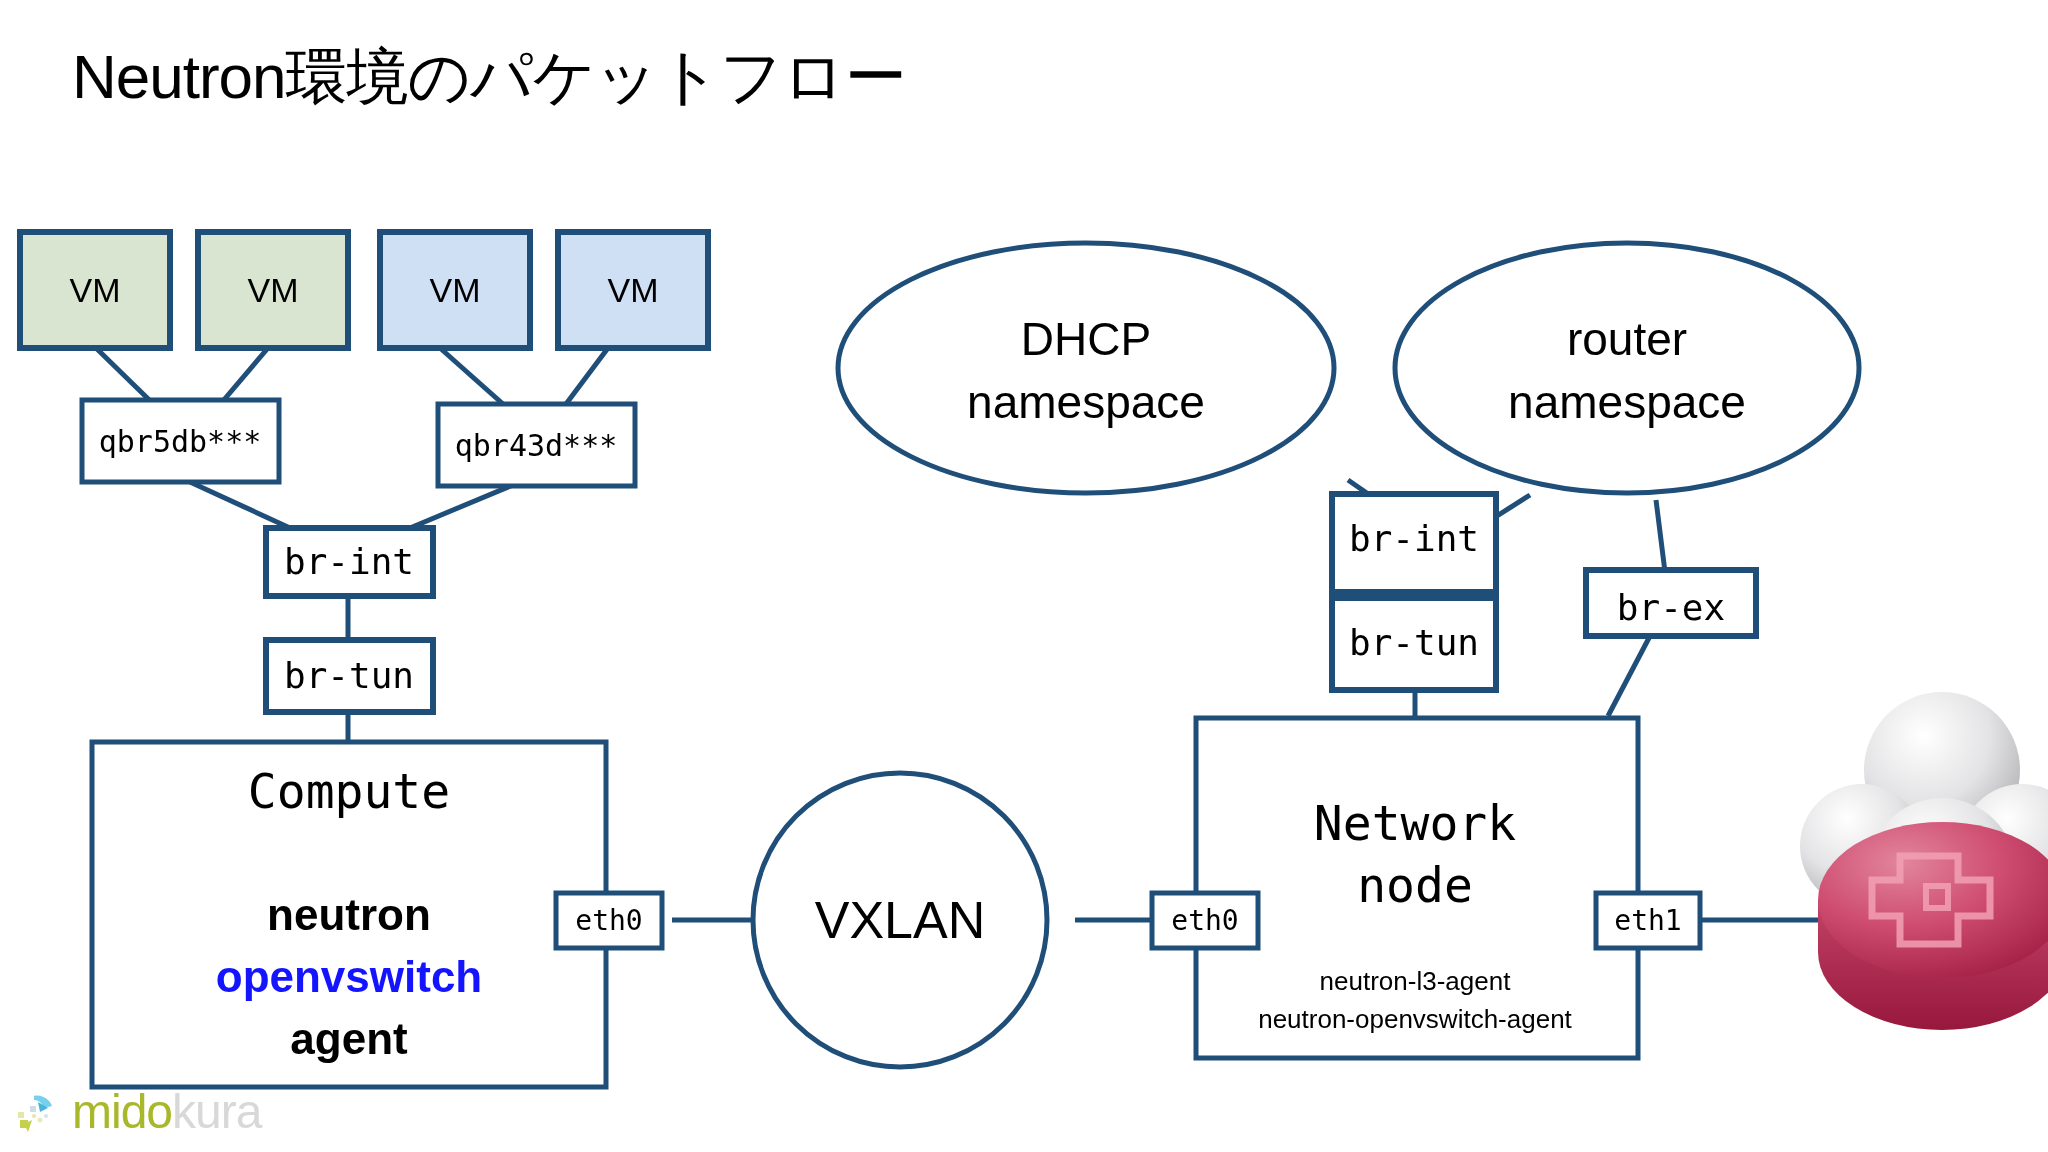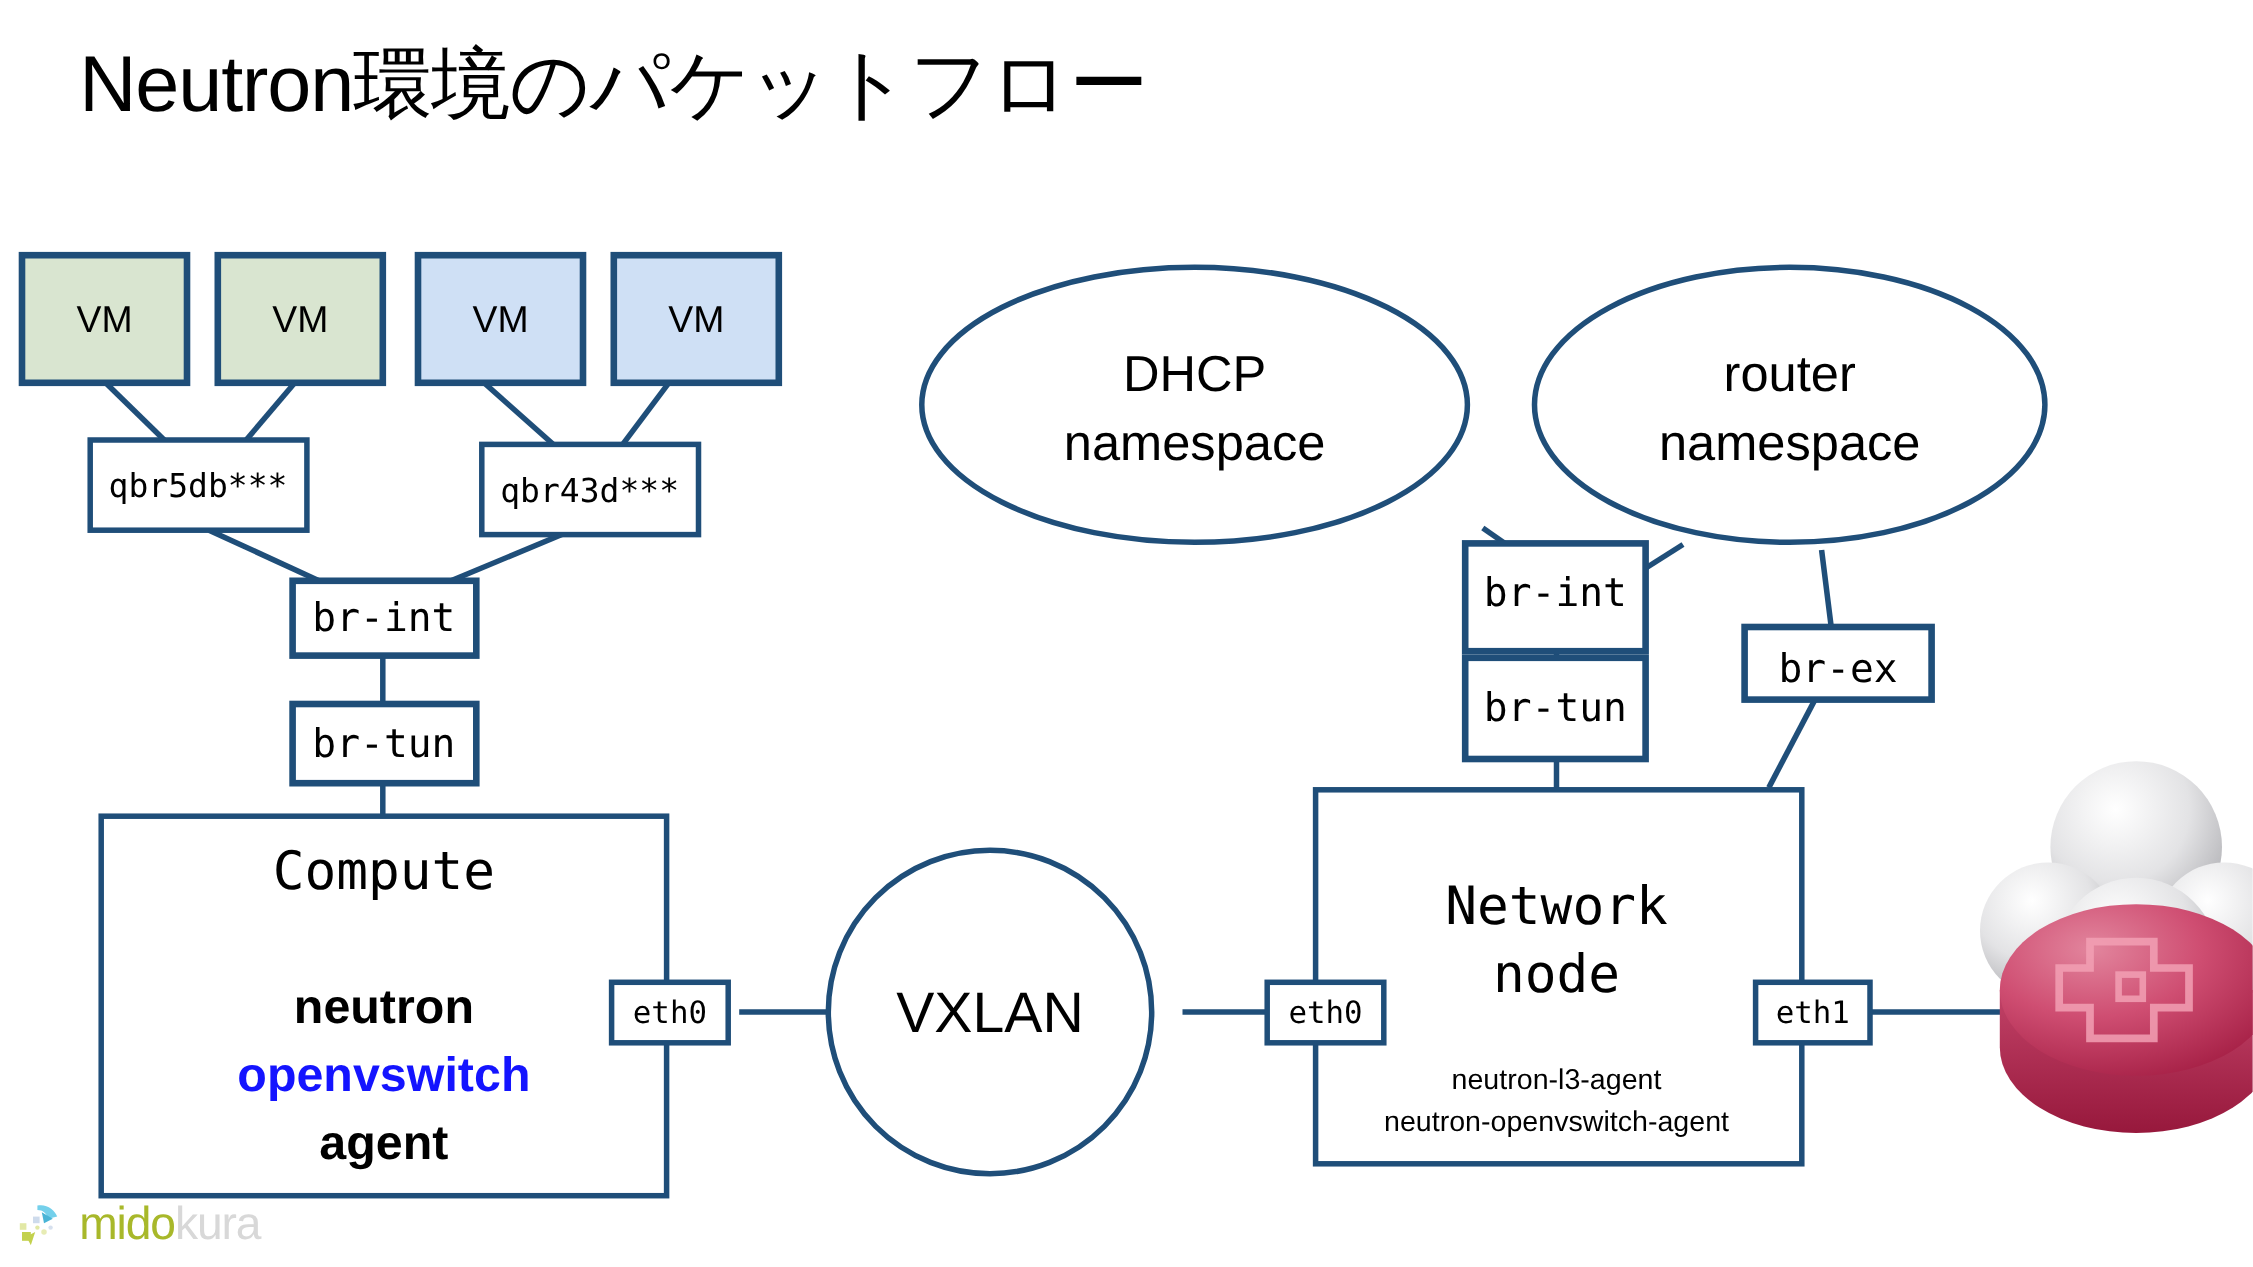--- a/index.html
+++ b/index.html
@@ -2,21 +2,21 @@
 <html><head>
 <meta charset="utf-8">
 <style>
   html,body{margin:0;padding:0;background:#ffffff;}
   body{width:2048px;height:1152px;overflow:hidden;
        font-family:"Liberation Sans","DejaVu Sans",sans-serif;}
   #slide{position:relative;width:2048px;height:1152px;background:#fff;}
   #title{
     position:absolute;left:72px;top:22px;width:1600px;height:110px;
     font-family:"Liberation Sans","DejaVu Sans",sans-serif;
-    font-size:72px;line-height:110px;color:#000;letter-spacing:-1px;
+    font-size:62px;line-height:110px;color:#000;letter-spacing:-1px;
     white-space:nowrap;
   }
   svg#diagram{position:absolute;left:0;top:0;width:2048px;height:1152px;}
   .edge{stroke:#1f4e79;stroke-width:5;fill:none;}
   .nodebox{stroke:#1f4e79;stroke-width:6;fill:#ffffff;}
   .vmbox{stroke:#1f4e79;stroke-width:6;}
   .thinbox{stroke:#1f4e79;stroke-width:5;fill:#ffffff;}
   .ellipse{stroke:#1f4e79;stroke-width:5;fill:#ffffff;}
   .hostbox{stroke:#1f4e79;stroke-width:5;fill:none;}
   .mono{font-family:"DejaVu Sans Mono","Liberation Mono",monospace;}
@@ -27,21 +27,21 @@
   .t-br{font-size:36px;}
   .t-eth{font-size:28px;}
   .t-host{font-size:48px;}
   .t-ns{font-size:46px;}
   .t-vxlan{font-size:52px;}
   .t-agentline{font-size:26px;}
   .t-bold{font-size:44px;font-weight:bold;}
   .blue{fill:#1414ff;}
   #logo{position:absolute;left:14px;top:1086px;height:52px;display:flex;align-items:center;gap:10px;}
   #logo .mark{position:relative;width:48px;height:44px;}
-  #logo .word{font-size:42px;letter-spacing:-1px;line-height:42px;font-weight:400;}
+  #logo .word{font-size:48px;letter-spacing:-1px;line-height:42px;font-weight:400;}
   #logo .word .a{color:#a8b82a;}
   #logo .word .b{color:#d8d8d8;}
 </style>
 </head>
 <body>
 
 <div id="slide">
 
   <div id="title" class="sans">Neutron環境のパケットフロー</div>
 

